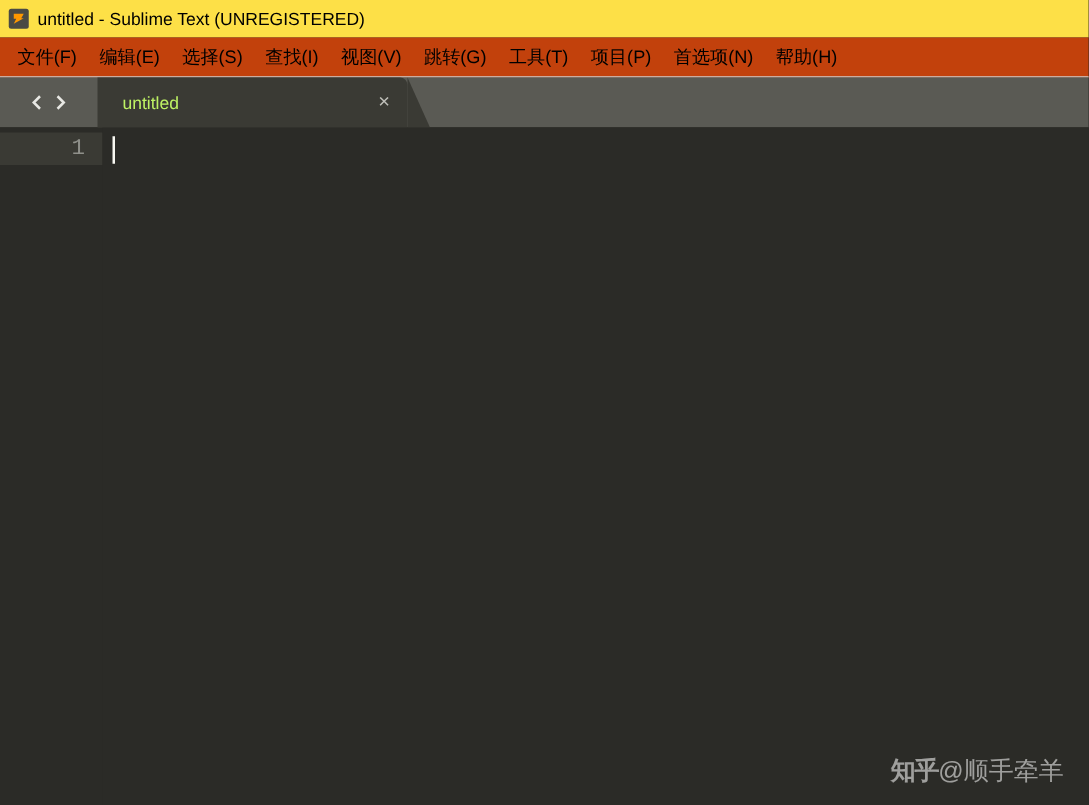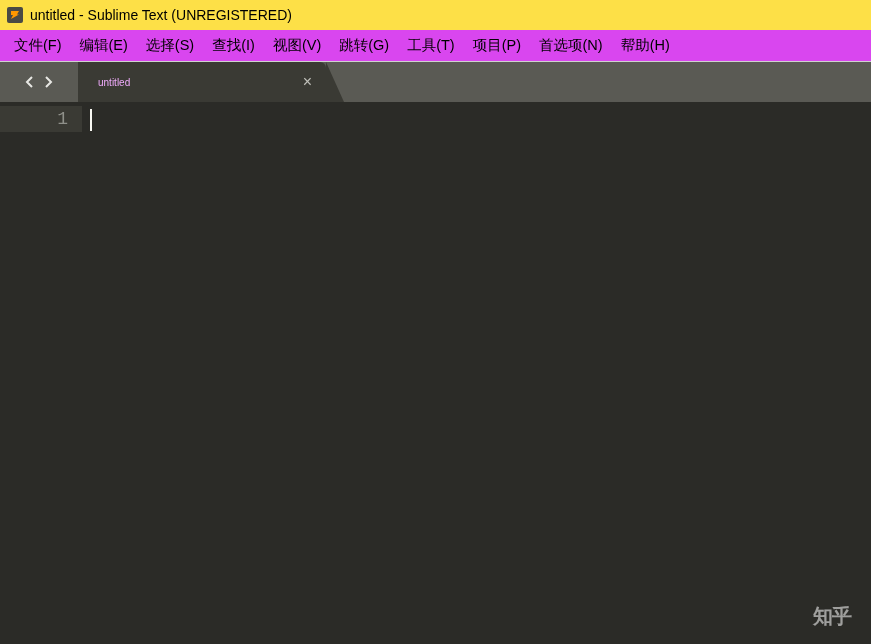--- a/index.html
+++ b/index.html
@@ -26,21 +26,21 @@
       align-items: center;
       justify-content: center;
     }
     .app-icon svg { display: block; }
     .title-text {
       font-size: 14px;
       color: #000;
     }
     .menubar {
       height: 32px;
-      background: #d946ef;
+      background: #c2410c;
       display: flex;
       align-items: center;
       padding-left: 6px;
       gap: 2px;
       border-bottom: 1px solid #d0d0d0;
     }
     .menu-item {
       font-size: 14.5px;
       color: #000;
       padding: 3px 8px;
@@ -80,22 +80,22 @@
       content: "";
       position: absolute;
       right: -18px;
       top: 0;
       width: 0;
       height: 0;
       border-bottom: 40px solid #3a3a34;
       border-right: 18px solid transparent;
     }
     .tab-title {
-      color: #f0abfc;
-      font-size: 10px;
+      color: #bef264;
+      font-size: 14px;
       flex: 1;
     }
     .tab-close {
       color: #c0c0ba;
       font-size: 16px;
       padding-right: 14px;
       cursor: pointer;
       line-height: 1;
     }
     .editor {
@@ -199,13 +199,14 @@
   </div>
   <div class="code-area">
     <div class="cursor-line">
       <div class="cursor"></div>
     </div>
   </div>
 </div>
 
 <div class="watermark">
   <span class="watermark-logo">知乎</span>
+  <span>@顺手牵羊</span>
 </div>
 
 </body></html>

